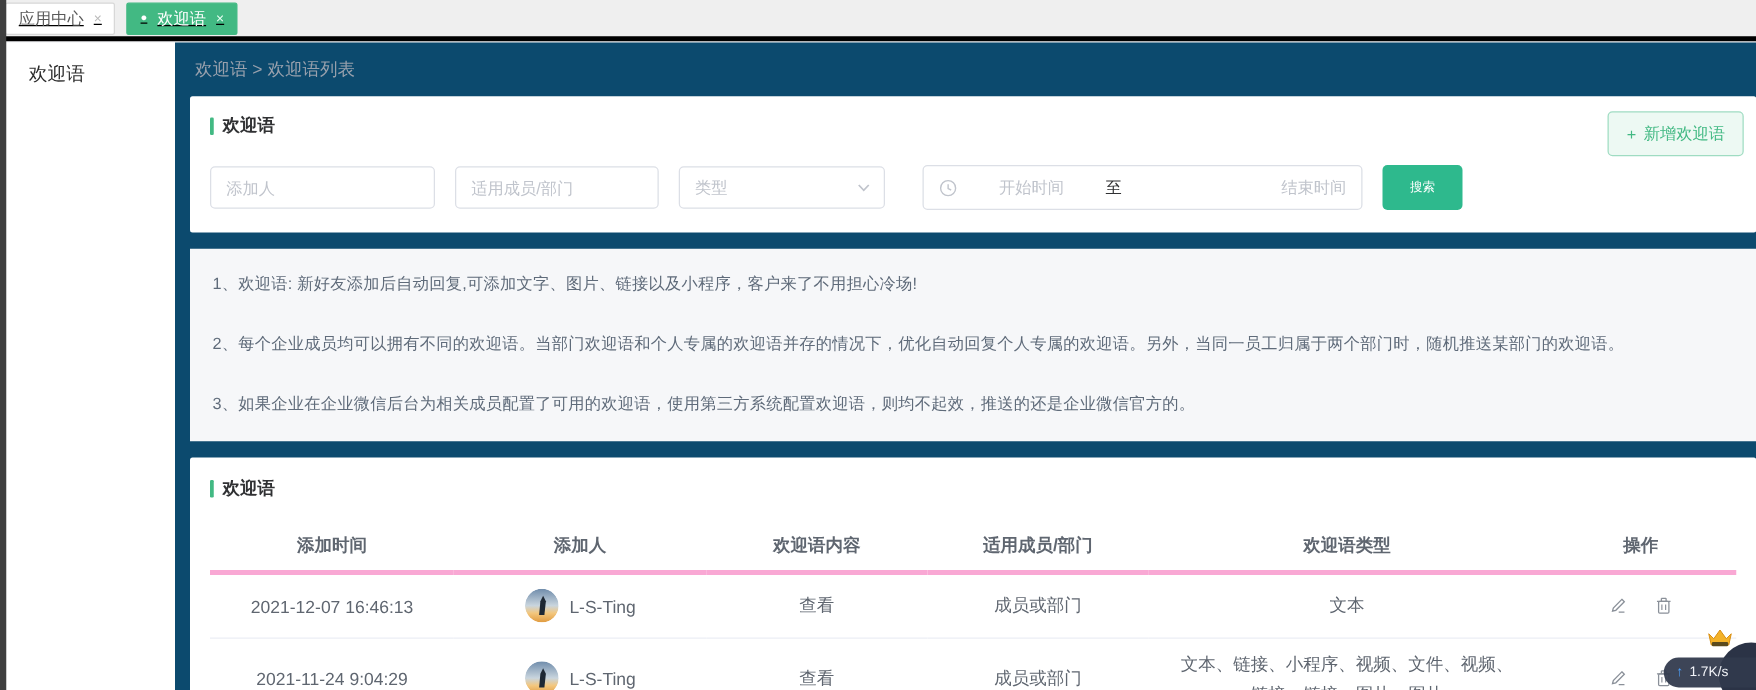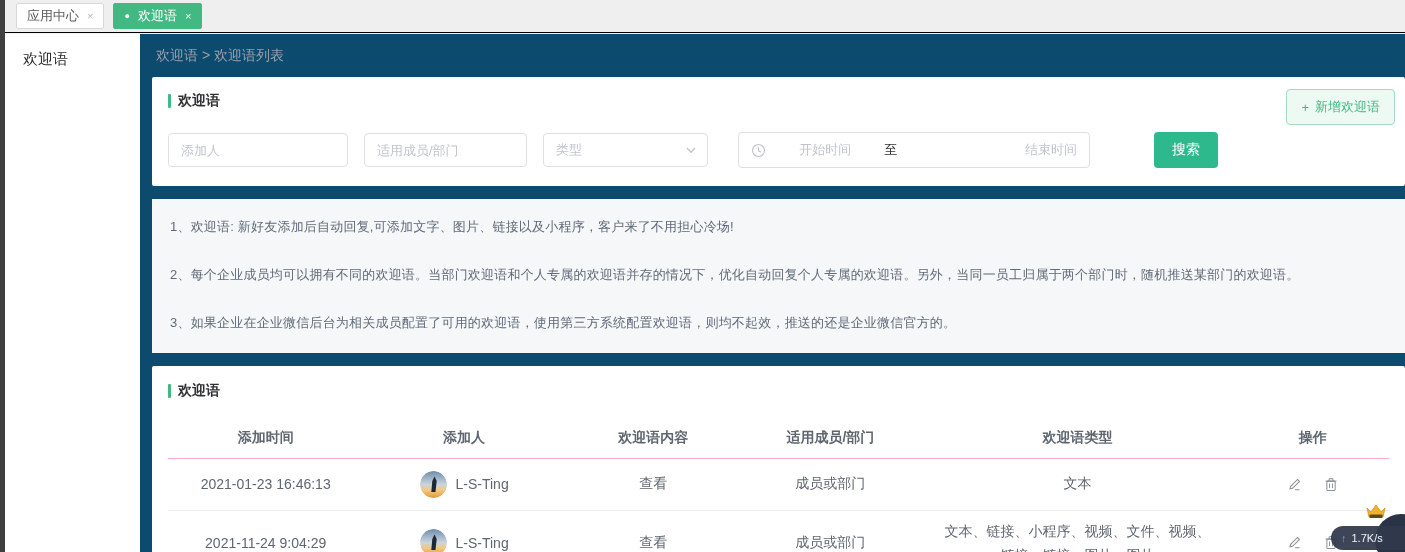--- a/index.html
+++ b/index.html
@@ -1,21 +1,21 @@
 <!DOCTYPE html>
 <html><head>
 <meta charset="utf-8">
 <style>
   * { margin:0; padding:0; box-sizing:border-box; }
   html,body { width:1405px; height:552px; overflow:hidden; }
   body { font-family:"Liberation Sans","DejaVu Sans",sans-serif; background:#f0f2f5; position:relative; }
 
   
   .tabbar { position:absolute; left:0; top:0; right:0; height:33px; background:#efefef;
-            border-bottom:1px solid #000000; display:flex; align-items:center; padding-left:16px; gap:9px; }
+            border-bottom:4px solid #000000; display:flex; align-items:center; padding-left:4px; gap:9px;text-decoration:underline; }
   .tab { height:26px; display:flex; align-items:center; gap:8px; padding:0 10px; font-size:13px;
          border-radius:2px; cursor:pointer; }
   .tab.inactive { background:#ffffff; border:1px solid #d8d8d8; color:#595959; }
   .tab.inactive .tab-close { color:#b9b9b9; font-size:11px; }
   .tab.active { background:#42b983; color:#ffffff; border:1px solid #42b983; }
   .tab.active .tab-dot { font-size:9px; line-height:1; }
   .tab.active .tab-close { color:#eafff4; font-size:11px; }
 
   
   .dark-strip { position:absolute; left:0; top:0; bottom:0; width:5px; background:#3f3f3f; z-index:5; }
@@ -46,31 +46,31 @@
             align-items:center; justify-content:space-between; padding:0 10px 0 12px; margin-right:30px;
             cursor:pointer; background:#fff;gap:12px; }
   .select .ph { font-size:13px; color:#c0c4cc; }
   .daterange { width:352px; height:36px; border:1px solid #dcdfe6; border-radius:4px; display:flex;
                align-items:center; padding:0 12px; margin-right:16px; background:#fff; cursor:text; }
   .daterange .ph { font-size:13px; color:#c0c4cc; }
   .dr-start { flex:1; text-align:center; }
   .dr-end { flex:1.4; text-align:right; padding-left:14px; }
   .dr-to { font-size:13px; color:#303133; }
   .search-btn { width:64px; height:36px; background:#2eb98d; color:#ffffff; border:none; border-radius:4px;
-                font-size:14px; cursor:pointer; font-family:inherit;margin-left:48px; }
+                font-size:10px; cursor:pointer; font-family:inherit; }
 
   
   .tips { margin:13px 0 13px 12px; background:#f6f7f9; padding:4px 18px 6px 18px; }
   .tip-line { font-size:13px; color:#5f6b7a; padding:15px 0; letter-spacing:.2px; }
 
   
   .table-card { padding:16px 16px 0 16px; min-height:252px; }
   .tbl { width:100%; margin-top:18px; border-collapse:collapse; table-layout:fixed; }
   .tbl th { font-size:14px; color:#5f6670; font-weight:bold; text-align:center; height:40px;
-            border-bottom:1px solid #f9a8d4; }
+            border-bottom:4px solid #f9a8d4; }
   .tbl td { font-size:14px; color:#5f6670; text-align:center; border-bottom:1px solid #ebeef5;
             padding:8px 6px; }
   .row-h1 td { height:52px; }
   .row-h2 td { height:62px; }
   .c-time { width:16%; } .c-adder { width:16.5%; } .c-content { width:14.5%; }
   .c-scope { width:14.5%; } .c-type { width:26%; } .c-op { width:12.5%; }
   .adder-cell { display:flex; align-items:center; justify-content:center; gap:9px; }
   .avatar { width:27px; height:27px; border-radius:50%; overflow:hidden; flex:0 0 auto; }
   .type-wrap { line-height:24px; padding:0 16px; }
   .op-cell { display:flex; align-items:center; justify-content:center; gap:22px; }
@@ -177,21 +177,21 @@
           <th class="c-adder">添加人</th>
           <th class="c-content">欢迎语内容</th>
           <th class="c-scope">适用成员/部门</th>
           <th class="c-type">欢迎语类型</th>
           <th class="c-op">操作</th>
         </tr>
       </thead>
       <tbody>
 
         <tr class="row-h1">
-          <td>2021-01-23 16:46:13</td>
+          <td>2021-12-07 16:46:13</td>
           <td>
             <div class="adder-cell">
               <span class="avatar">
                 <svg width="27" height="27" viewBox="0 0 27 27">
                     <circle cx="13.5" cy="13.5" r="13.5" fill="url(#avGrad)"></circle>
                     <path d="M14.5 5.5 l2.2 4.5 -1.2 11 -4.2 0 1-11 z" fill="#1e2834"></path>
                   </svg>
               </span>
               <span>L-S-Ting</span>
             </div>

